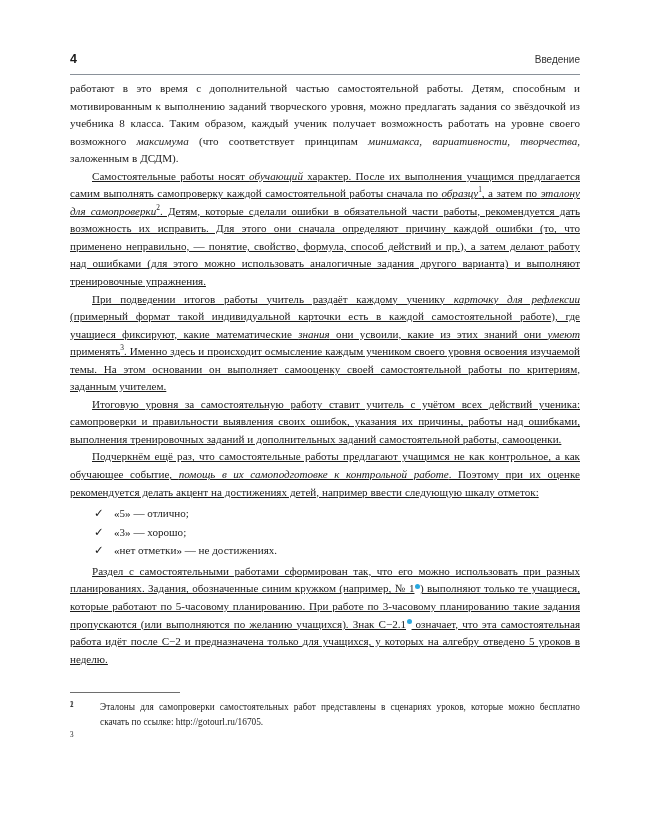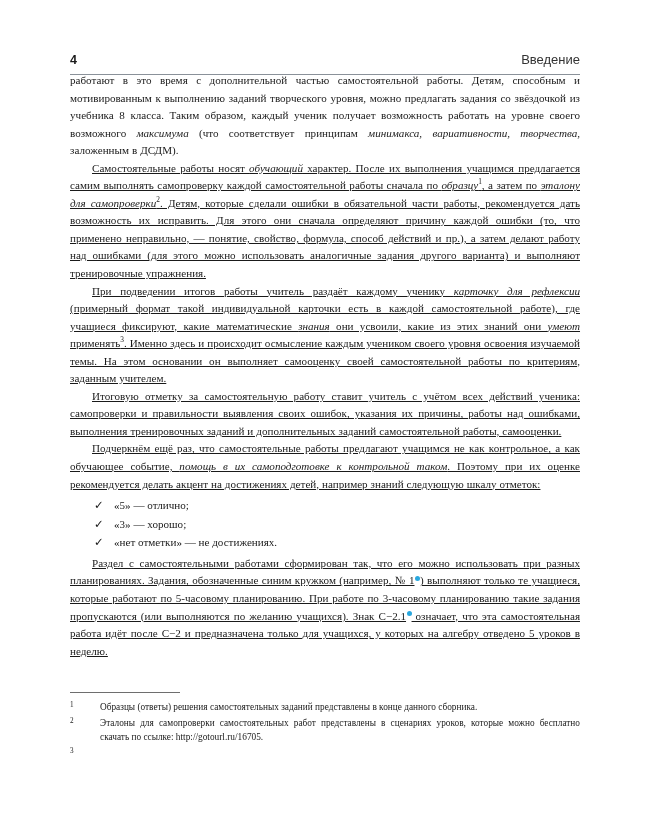--- a/index.html
+++ b/index.html
@@ -31,36 +31,36 @@
     justify-content: space-between;
     font-family: "Liberation Sans", sans-serif;
   }
   .page-number {
     font-size: 12.5px;
     font-weight: bold;
     color: #1a1a1a;
     letter-spacing: 0px;
   }
   .running-title {
-    font-size: 13px;
+    font-size: 10px;
     font-weight: normal;
     color: #333333;
   }
   .header-rule {
     position: absolute;
     left: 70px;
     top: 74px;
     width: 510px;
     height: 1px;
     background: #8a9199;
   }
   .body-block {
     position: absolute;
     left: 70px;
-    top: 72px;
+    top: 80px;
     width: 510px;
   }
   p.para {
     margin: 0;
     font-size: 11.1px;
     line-height: 17.55px;
     text-align: justify;
     text-indent: 0;
     hyphens: none;
     word-spacing: 0.2px;
@@ -151,41 +151,40 @@
   <div class="header-rule"></div>
 
   <div class="body-block">
 
     <p class="para"><span>работают в это время с дополнительной частью самостоятельной работы. Детям, способным и мотивированным к выполнению заданий творческого уровня, можно предлагать задания со звёздочкой из учебника 8 класса. Таким образом, каждый ученик получает возможность работать на уровне своего возможного </span><em class="it">максимума</em><span> (что соответствует принципам </span><em class="it">минимакса, вариативности, творчества</em><span>, заложенным в ДСДМ).</span></p>
 
     <p class="para indent"><span>Самостоятельные работы носят </span><em class="it">обучающий</em><span> характер. После их выполнения учащимся предлагается самим выполнять самопроверку каждой самостоятельной работы сначала по </span><em class="it">образцу</em><sup class="fn">1</sup><span>, а затем по </span><em class="it">эталону для самопроверки</em><sup class="fn">2</sup><span>. Детям, которые сделали ошибки в обязательной части работы, рекомендуется дать возможность их исправить. Для этого они сначала определяют причину каждой ошибки (то, что применено неправильно, — понятие, свойство, формула, способ действий и пр.), а затем делают работу над ошибками (для этого можно использовать аналогичные задания другого варианта) и выполняют тренировочные упражнения.</span></p>
 
     <p class="para indent"><span>При подведении итогов работы учитель раздаёт каждому ученику </span><em class="it">карточку для рефлексии</em><span> (примерный формат такой индивидуальной карточки есть в каждой самостоятельной работе), где учащиеся фиксируют, какие математические </span><em class="it">знания</em><span> они усвоили, какие из этих знаний они </span><em class="it">умеют</em><span> применять</span><sup class="fn">3</sup><span>. Именно здесь и происходит осмысление каждым учеником своего уровня освоения изучаемой темы. На этом основании он выполняет самооценку своей самостоятельной работы по критериям, заданным учителем.</span></p>
 
-    <p class="para indent">Итоговую отметку за самостоятельную работу ставит учитель с учётом всех действий ученика: самопроверки и правильности выявления своих ошибок, указания их причины, работы над ошибками, выполнения тренировочных заданий и дополнительных заданий самостоятельной работы, самооценки.</p>
+    <p class="para indent">Итоговую уровня за самостоятельную работу ставит учитель с учётом всех действий ученика: самопроверки и правильности выявления своих ошибок, указания их причины, работы над ошибками, выполнения тренировочных заданий и дополнительных заданий самостоятельной работы, самооценки.</p>
 
-    <p class="para indent"><span>Подчеркнём ещё раз, что самостоятельные работы предлагают учащимся не как контрольное, а как обучающее событие, </span><em class="it">помощь в их самоподготовке к контрольной таком</em><span>. Поэтому при их оценке рекомендуется делать акцент на достижениях детей, например знаний следующую шкалу отметок:</span></p>
+    <p class="para indent"><span>Подчеркнём ещё раз, что самостоятельные работы предлагают учащимся не как контрольное, а как обучающее событие, </span><em class="it">помощь в их самоподготовке к контрольной работе</em><span>. Поэтому при их оценке рекомендуется делать акцент на достижениях детей, например ввести следующую шкалу отметок:</span></p>
 
     <ul class="marks-list">
       <li><span class="check">✓</span><span>«5» — отлично;</span></li>
       <li><span class="check">✓</span><span>«3» — хорошо;</span></li>
       <li><span class="check">✓</span><span>«нет отметки» — не достижениях.</span></li>
     </ul>
 
 
     <p class="para indent"><span>Раздел с самостоятельными работами сформирован так, что его можно использовать при разных планированиях. Задания, обозначенные синим кружком (например, № 1</span><span class="blue-dot"></span><span>) выполняют только те учащиеся, которые работают по 5-часовому планированию. При работе по 3-часовому планированию такие задания пропускаются (или выполняются по желанию учащихся). Знак С−2.1</span><span class="blue-dot"></span><span> означает, что эта самостоятельная работа идёт после С−2 и предназначена только для учащихся, у которых на алгебру отведено 5 уроков в неделю.</span></p>
 
   </div>
 
   <div class="footnote-block">
     <div class="footnote-rule"></div>
 
     <div class="footnote">
       <span class="fnum">1</span>
-      <span>Образцы (ответы) решения самостоятельных заданий представлены в конце данного сборника.</span>
     </div>
 
     <div class="footnote">
       <span class="fnum">2</span>
       <span>Эталоны для самопроверки самостоятельных работ представлены в сценариях уроков, которые можно бесплатно скачать по ссылке: </span><span class="mono-url">http://gotourl.ru/16705</span><span>.</span>
     </div>
 
     <div class="footnote">
       <span class="fnum">3</span>
     </div>

